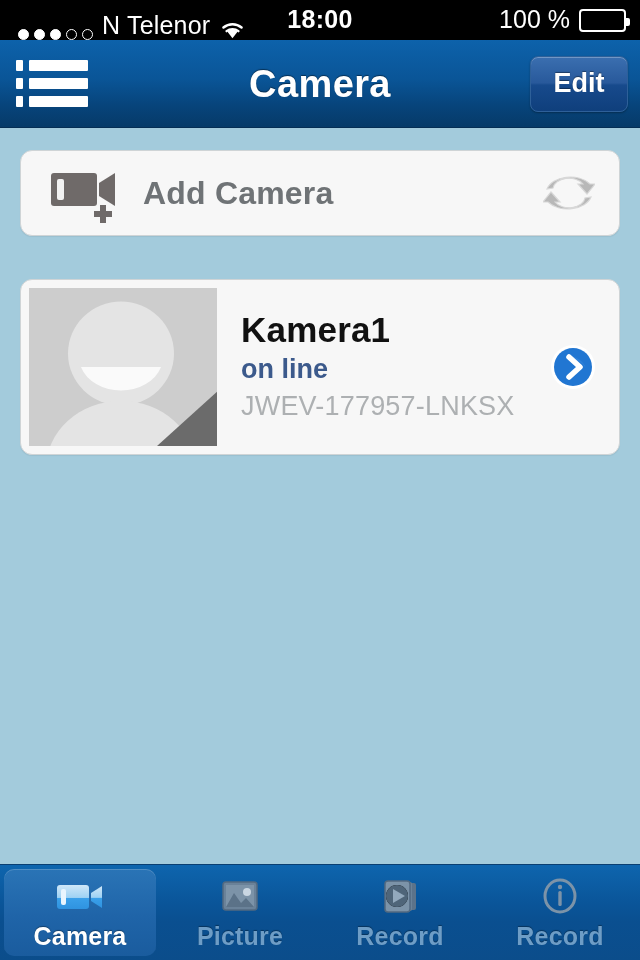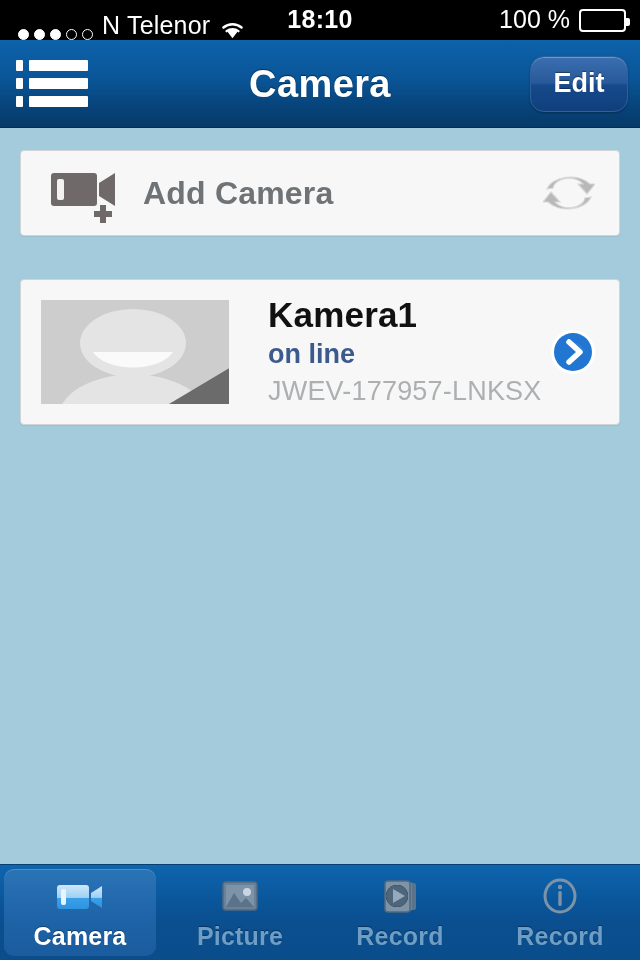--- a/index.html
+++ b/index.html
@@ -144,21 +144,21 @@
     letter-spacing: 0.4px;
     text-shadow: 0 -1px 1px rgba(0,0,0,0.45);
     box-sizing: border-box;
     pointer-events: none;
   }
   .edit-btn {
     position: absolute;
     right: 12px; top: 50%;
     transform: translateY(-50%);
     width: 98px; height: 56px;
-    border-radius: 14px;
+    border-radius: 8px;
     background: linear-gradient(to bottom, #3b6fb0 0%, #28599b 48%, #174a8c 52%, #0f3f7c 100%);
     border: 1px solid #2e6099;
     box-shadow: inset 0 1px 0 rgba(255,255,255,0.28), 0 1px 2px rgba(0,0,0,0.3);
     color: #fff;
     font-size: 27px;
     font-weight: bold;
     display: flex;
     align-items: center;
     justify-content: center;
     box-sizing: border-box;
@@ -174,21 +174,21 @@
     bottom: 96px;
     background: #a3cbdc;
   }
 
   .card {
     position: absolute;
     left: 20px;
     width: 600px;
     background: #f7f7f7;
     border: 1px solid #cfd4d6;
-    border-radius: 4px;
+    border-radius: 12px;
     box-sizing: border-box;
     box-shadow: 0 1px 1px rgba(0,0,0,0.06);
   }
   .add-card {
     top: 21px;
     height: 86px;
     display: flex;
     align-items: center;
     cursor: pointer;
   }
@@ -208,27 +208,26 @@
   .refresh-icon {
     position: absolute;
     right: 24px; top: 50%;
     transform: translateY(-50%);
     width: 52px; height: 48px;
     cursor: pointer;
   }
 
   .cam-card {
     top: 150px;
-    height: 146px;
+    height: 176px;
     display: flex;
     align-items: stretch;
     cursor: pointer;
     overflow: hidden;
-    padding: 20px;
-    gap: 15px;
+    padding: 8px;
   }
   .thumb {
     position: relative;
     width: 188px;
     flex: none;
     background: #cdcdcd;
     overflow: hidden;
   }
   .thumb svg { display: block; width: 100%; height: 100%; }
   .cam-info {
@@ -325,21 +324,21 @@
         <span class="dot"></span>
         <span class="dot"></span>
       </div>
       <span class="carrier">N Telenor</span>
       <svg class="wifi" viewBox="0 0 28 20">
         <path d="M14 18.6 L8.6 11.6 a8.8 8.8 0 0 1 10.8 0 Z" fill="#fff"></path>
         <path d="M4.6 7.4 a14.6 14.6 0 0 1 18.8 0" stroke="#fff" stroke-width="2.6" fill="none" stroke-linecap="round"></path>
         <path d="M7.8 11.2 a10 10 0 0 1 12.4 0" stroke="#fff" stroke-width="2.4" fill="none" stroke-linecap="round"></path>
       </svg>
     </div>
-    <div class="sb-time">18:10</div>
+    <div class="sb-time">18:00</div>
     <div class="sb-right">
       <span class="battpct">100 %</span>
       <span class="battery">
         <span class="batt-fill" style="width:31%"></span>
       </span>
     </div>
   </div>
 
   <div class="navbar">
     <div class="menu-icon">

